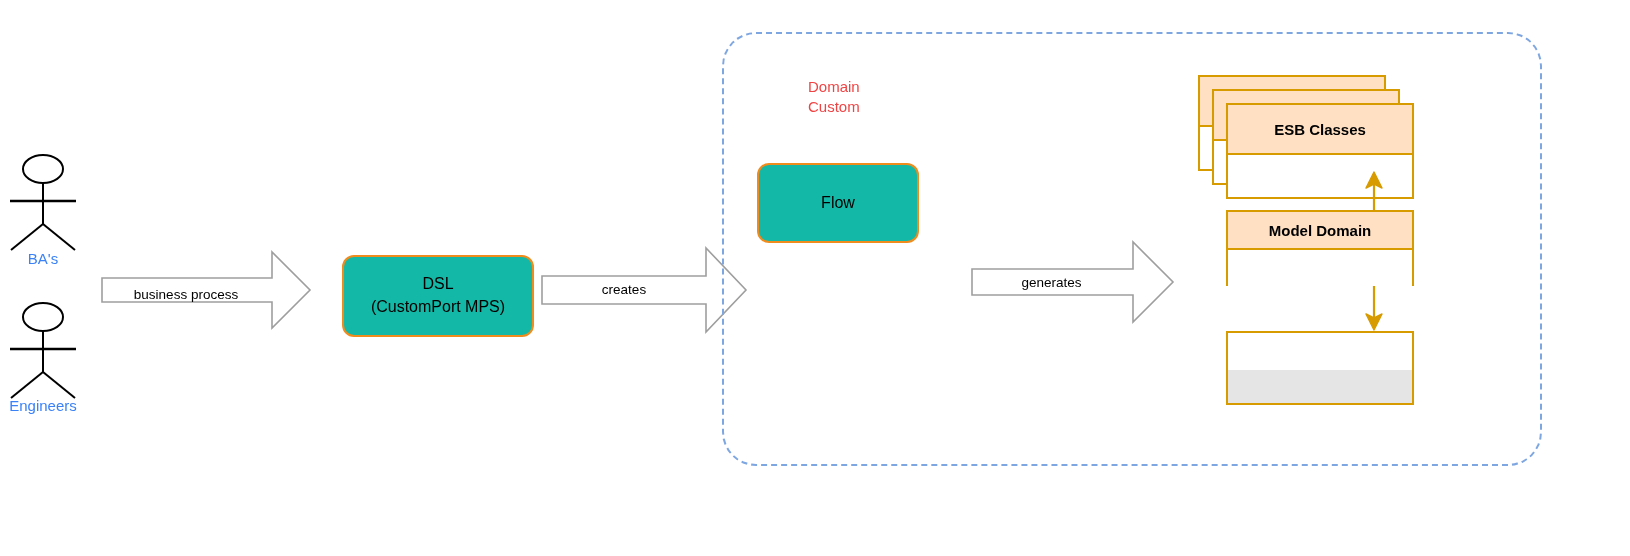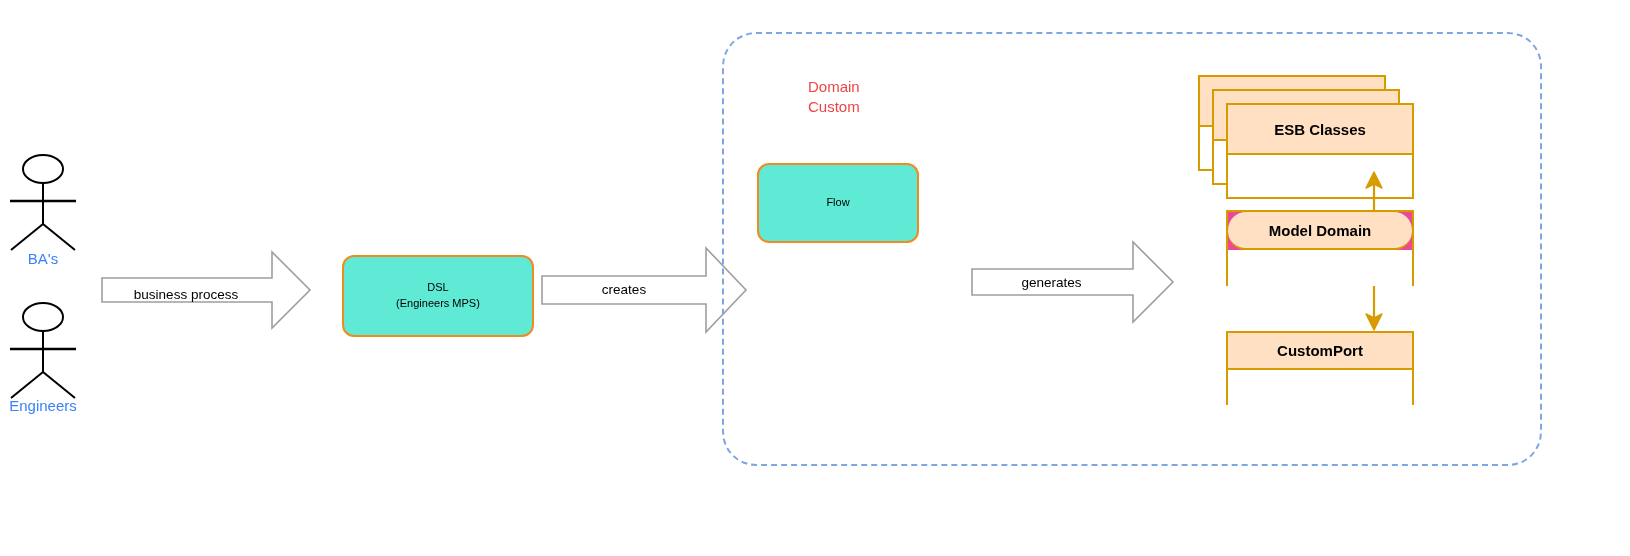--- a/index.html
+++ b/index.html
@@ -37,27 +37,27 @@
     white-space: nowrap;
     text-align: center;
   }
 
   
   .rbox {
     position: absolute;
     box-sizing: border-box;
     border: 2px solid #F08C1E;
     border-radius: 12px;
-    background: #5eead4;
+    background: #14b8a6;
     display: flex;
     align-items: center;
     justify-content: center;
     text-align: center;
     color: #000000;
-    font-size: 11px;
+    font-size: 16px;
     line-height: 1.42;
   }
 
   
   .dashed-container {
     position: absolute;
     box-sizing: border-box;
     border: 2px dashed #7EA6E0;
     border-radius: 34px;
     background: transparent;
@@ -68,21 +68,21 @@
     font-size: 15px;
     line-height: 1.35;
     white-space: nowrap;
   }
 
   
   .uml {
     position: absolute;
     box-sizing: border-box;
     border: 2px solid #D79B00;
-    background: #ec4899;
+    background: #e5e5e5;
   }
   .uml-head {
     box-sizing: border-box;
     background: #FFE0C2;
     border-bottom: 2px solid #D79B00;
     display: flex;
     align-items: center;
     justify-content: center;
     font-size: 15px;
     font-weight: bold;
@@ -131,21 +131,21 @@
   <div class="actor-label" style="left:0px; top:397px; width:86px;">Engineers</div>
 
   <svg class="abs" style="left:100px; top:250px;" width="212" height="80">
     <polygon points="2,28 172,28 172,2 210,40 172,78 172,52 2,52" fill="#ffffff" stroke="#9E9E9E" stroke-width="1.6" stroke-linejoin="miter"></polygon>
   </svg>
   <div class="arrow-label" style="left:100px; top:287px; width:172px;">business process</div>
 
   <div class="rbox" style="left:342px; top:255px; width:192px; height:82px;">
     <div>
       <div>DSL</div>
-      <div>(Engineers MPS)</div>
+      <div>(CustomPort MPS)</div>
     </div>
   </div>
 
   <svg class="abs" style="left:540px; top:245px;" width="208" height="90">
     <polygon points="2,31 166,31 166,3 206,45 166,87 166,59 2,59" fill="#ffffff" stroke="#9E9E9E" stroke-width="1.6" stroke-linejoin="miter"></polygon>
   </svg>
   <div class="arrow-label" style="left:540px; top:282px; width:168px;">creates</div>
 
   <div class="dashed-container" style="left:722px; top:32px; width:820px; height:434px;"></div>
 
@@ -176,27 +176,26 @@
     <div class="uml-head" style="height:50px;">ESB Classes</div>
     <div class="uml-body" style="height:42px;"></div>
   </div>
 
   <svg class="abs" style="left:1358px; top:171px;" width="32" height="44">
     <line x1="16" y1="44" x2="16" y2="11" stroke="#D79B00" stroke-width="2.2"></line>
     <polygon points="16,1 8,17 16,13 24,17" fill="#D79B00" stroke="#D79B00" stroke-width="1.4" stroke-linejoin="round"></polygon>
   </svg>
 
   <div class="uml" style="left:1226px; top:210px; width:188px; height:76px;">
-    <div class="uml-head" style="height:38px;border-radius:18px;">Model Domain</div>
+    <div class="uml-head" style="height:38px;">Model Domain</div>
     <div class="uml-body" style="height:38px;"></div>
   </div>
 
   <svg class="abs" style="left:1358px; top:286px;" width="32" height="46">
     <line x1="16" y1="0" x2="16" y2="34" stroke="#D79B00" stroke-width="2.2"></line>
     <polygon points="16,44 8,28 16,32 24,28" fill="#D79B00" stroke="#D79B00" stroke-width="1.4" stroke-linejoin="round"></polygon>
   </svg>
 
   <div class="uml" style="left:1226px; top:331px; width:188px; height:74px;">
-    <div class="uml-head" style="height:37px;">CustomPort</div>
     <div class="uml-body" style="height:37px;"></div>
   </div>
 
 </div>
 
 </body></html>

